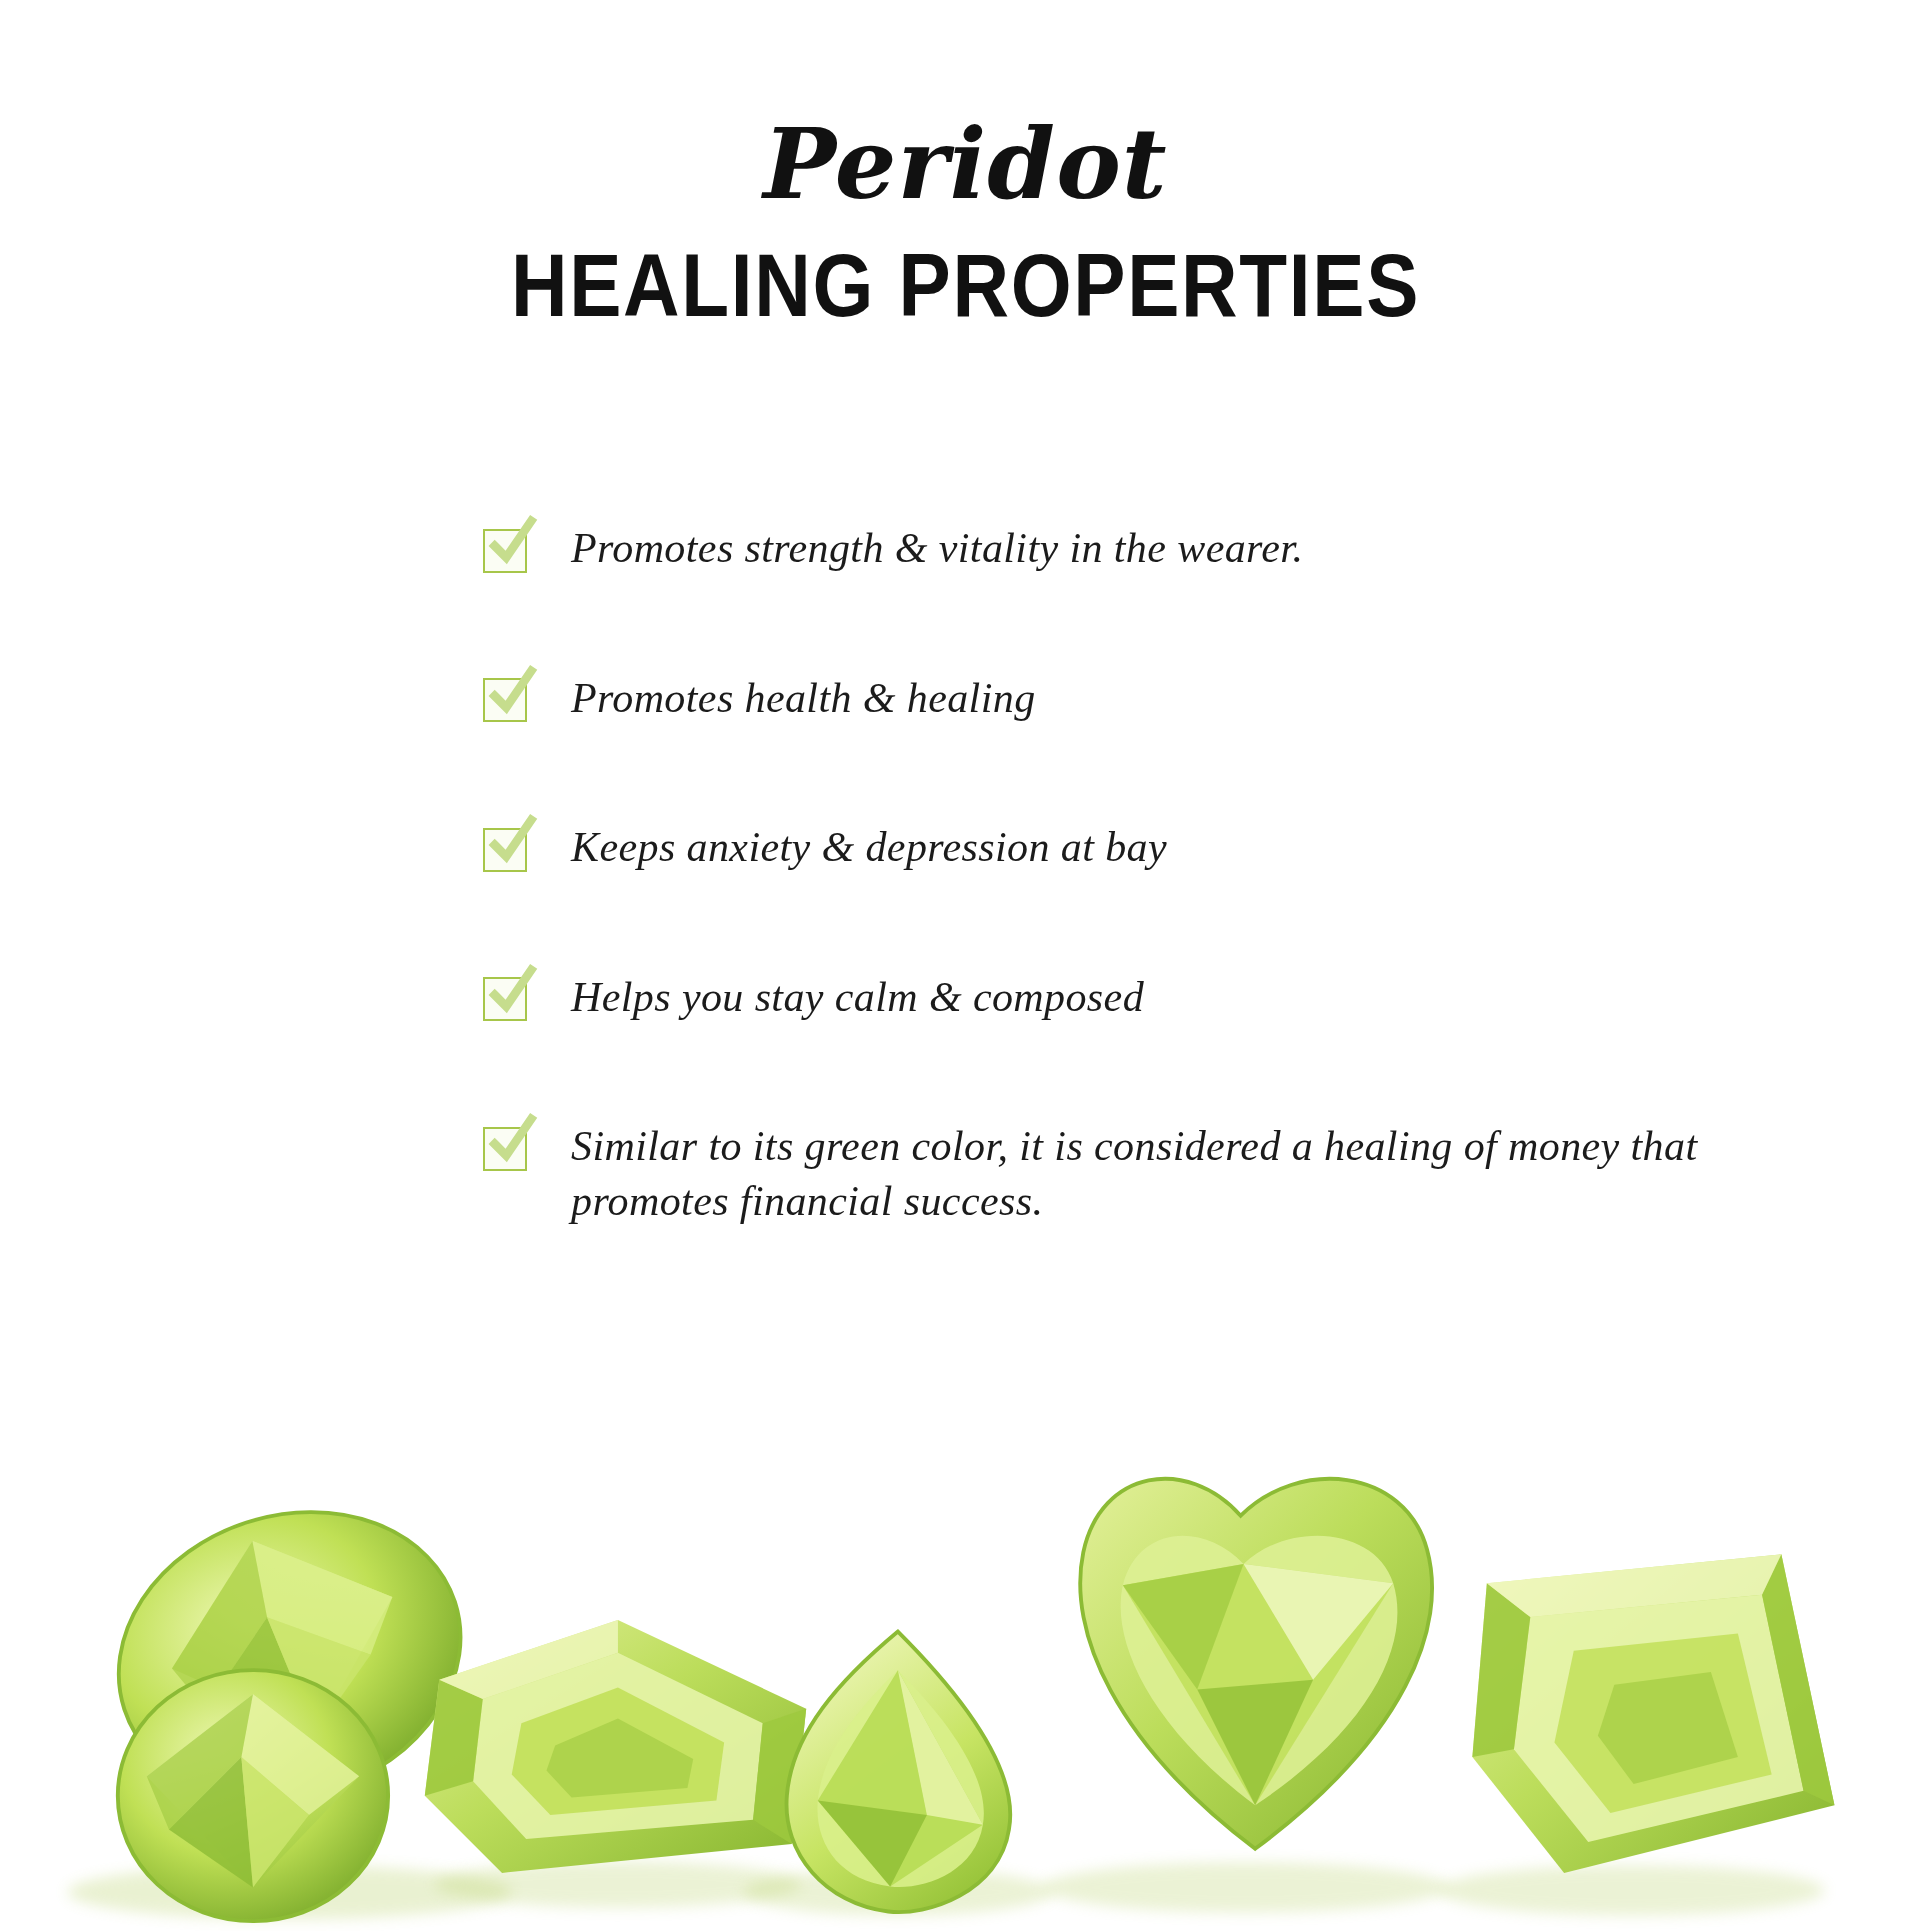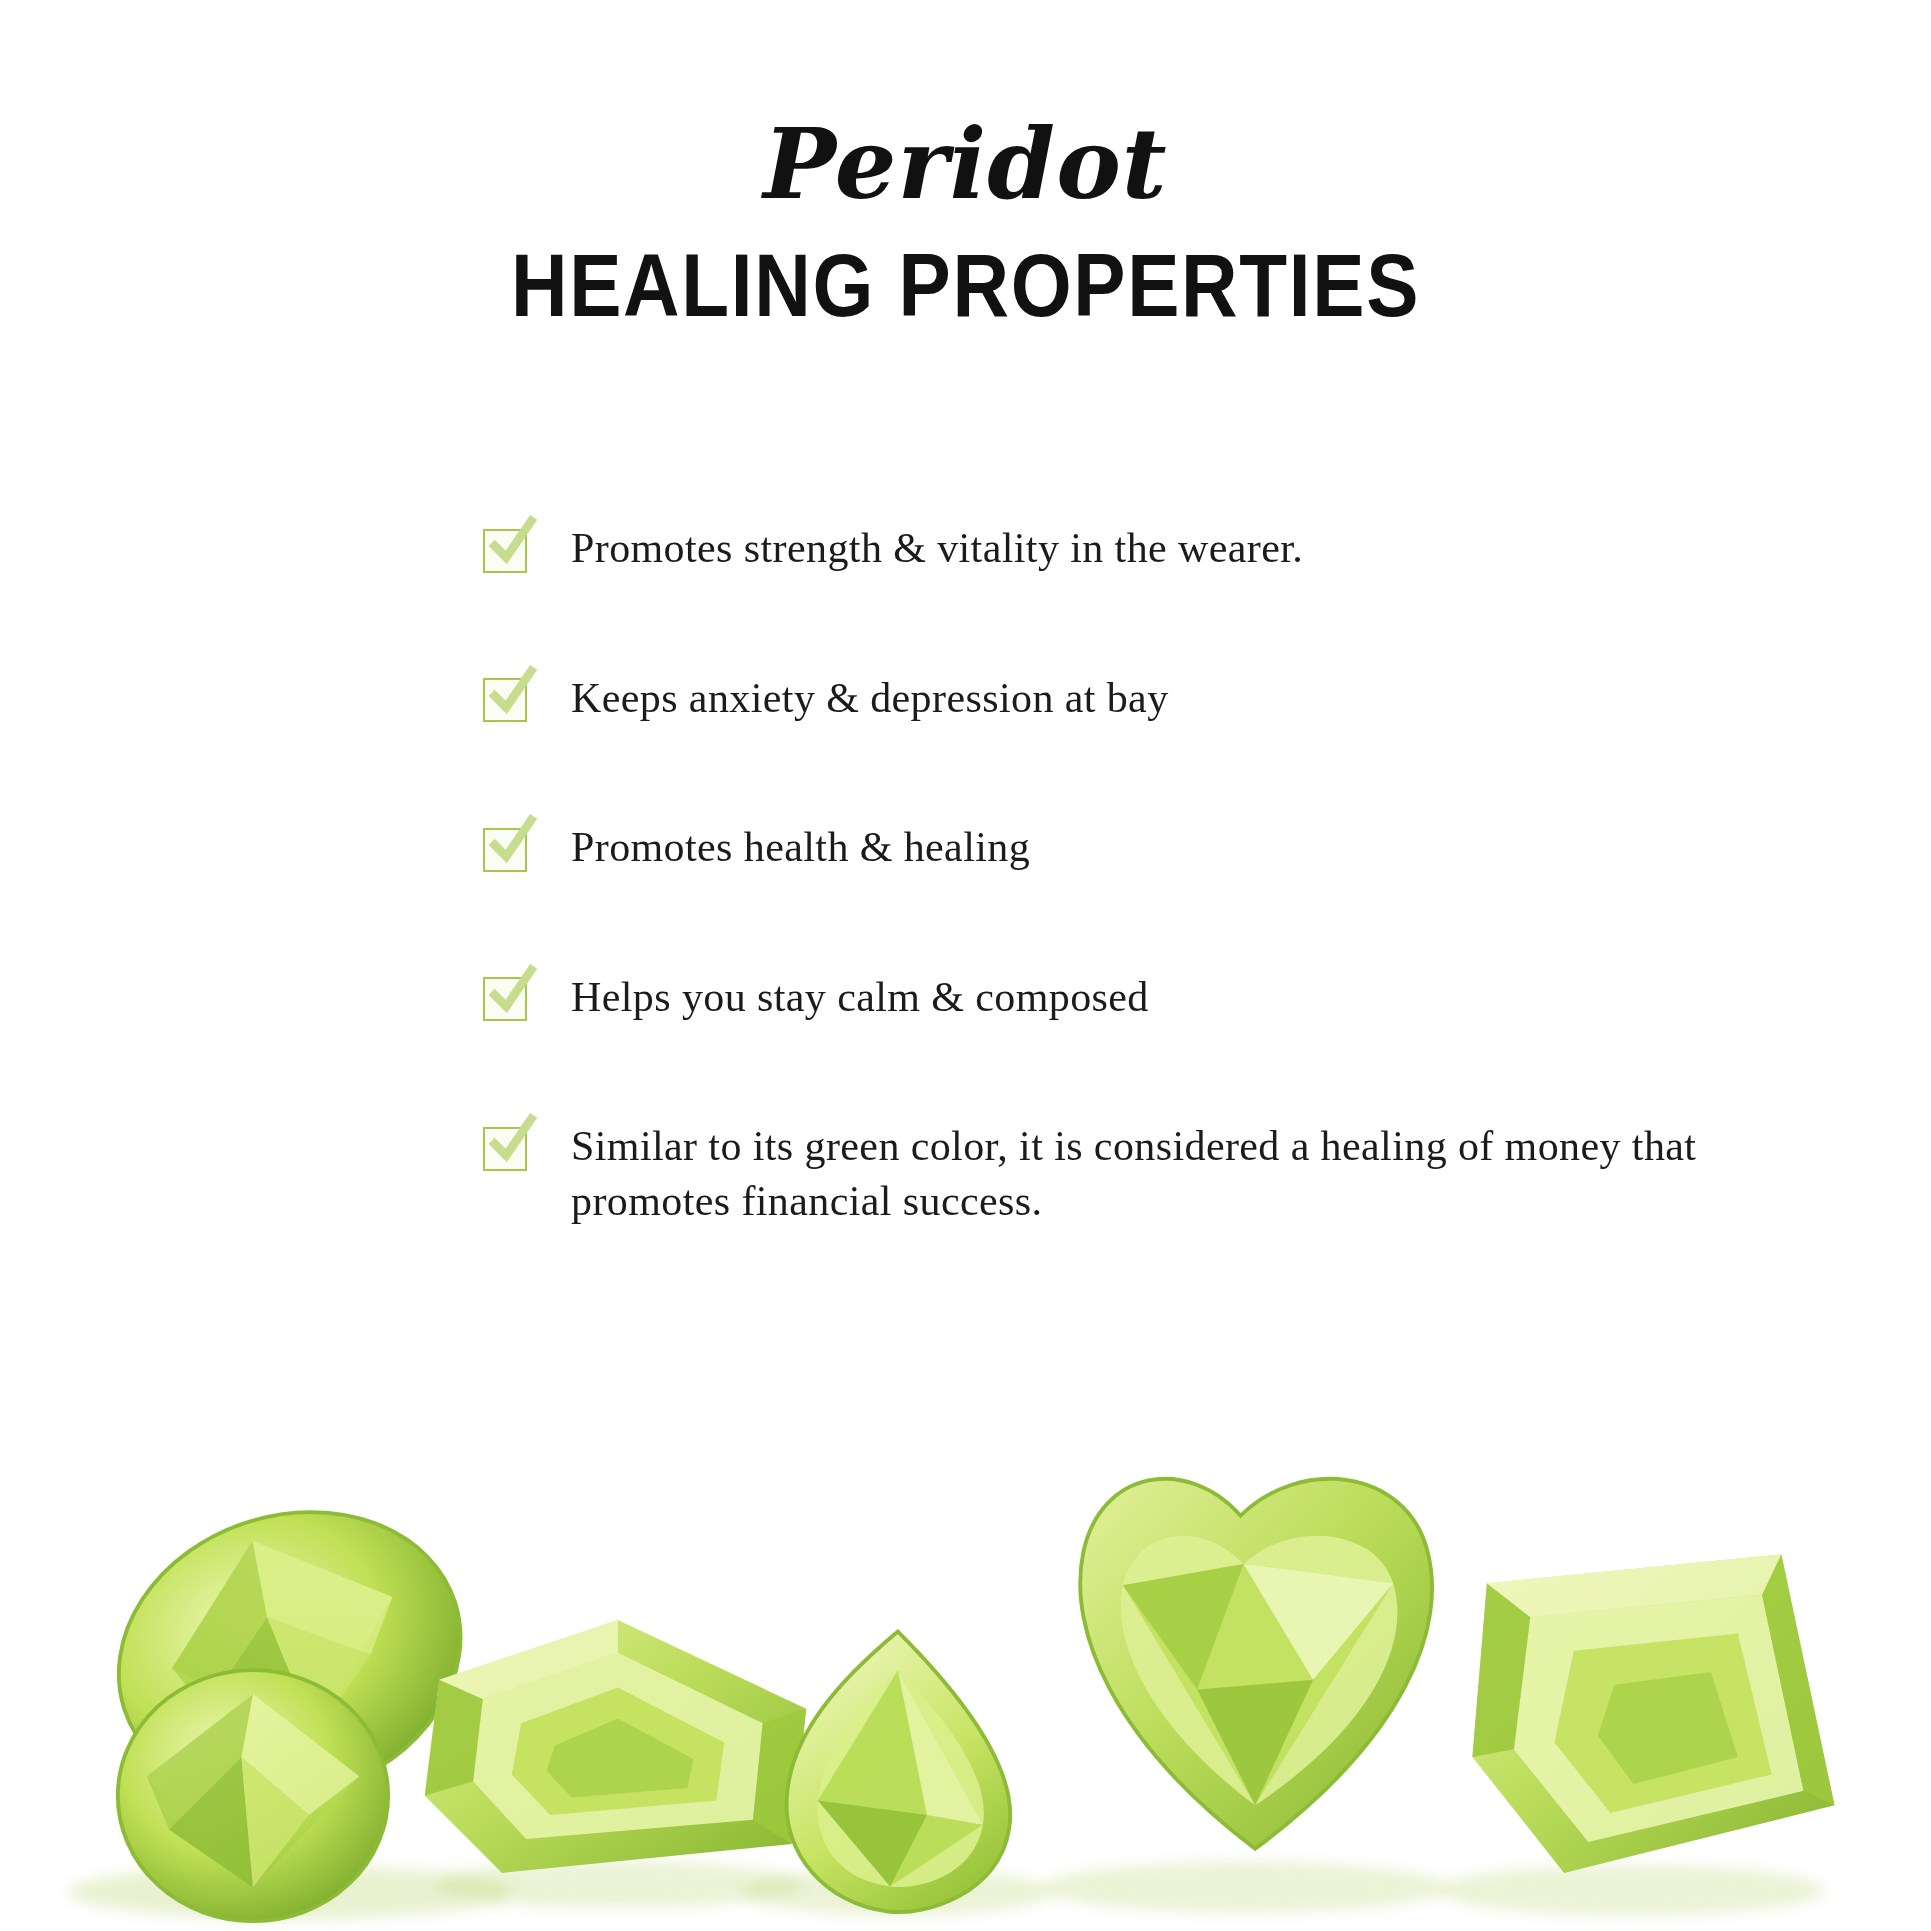--- a/index.html
+++ b/index.html
@@ -85,20 +85,21 @@
     height: 50px;
     overflow: visible;
   }
   .item-text {
     font-family: "Liberation Serif", serif;
     font-size: 42px;
     line-height: 1.30;
     color: #1b1b1b;
     letter-spacing: 0.4px;
     max-width: 1226px;
+    font-style: italic;
   }
 
   
   .gems {
     position: absolute;
     left: 0;
     bottom: 0;
     width: 1931px;
     height: 541px;
   }
@@ -123,30 +124,30 @@
       </span>
       <span class="item-text">Promotes strength &amp; vitality in the wearer.</span>
     </li>
 
     <li class="list-item">
       <span class="check-box">
         <svg viewBox="0 0 52 52" aria-hidden="true">
           <path d="M8 28 L20 40 L46 2" fill="none" stroke="#c6dd8d" stroke-width="9" stroke-linecap="square"></path>
         </svg>
       </span>
+      <span class="item-text">Promotes health &amp; healing</span>
+    </li>
+
+    <li class="list-item">
+      <span class="check-box">
+        <svg viewBox="0 0 52 52" aria-hidden="true">
+          <path d="M8 28 L20 40 L46 2" fill="none" stroke="#c6dd8d" stroke-width="9" stroke-linecap="square"></path>
+        </svg>
+      </span>
       <span class="item-text">Keeps anxiety &amp; depression at bay</span>
-    </li>
-
-    <li class="list-item">
-      <span class="check-box">
-        <svg viewBox="0 0 52 52" aria-hidden="true">
-          <path d="M8 28 L20 40 L46 2" fill="none" stroke="#c6dd8d" stroke-width="9" stroke-linecap="square"></path>
-        </svg>
-      </span>
-      <span class="item-text">Promotes health &amp; healing</span>
     </li>
 
     <li class="list-item">
       <span class="check-box">
         <svg viewBox="0 0 52 52" aria-hidden="true">
           <path d="M8 28 L20 40 L46 2" fill="none" stroke="#c6dd8d" stroke-width="9" stroke-linecap="square"></path>
         </svg>
       </span>
       <span class="item-text">Helps you stay calm &amp; composed</span>
     </li>

